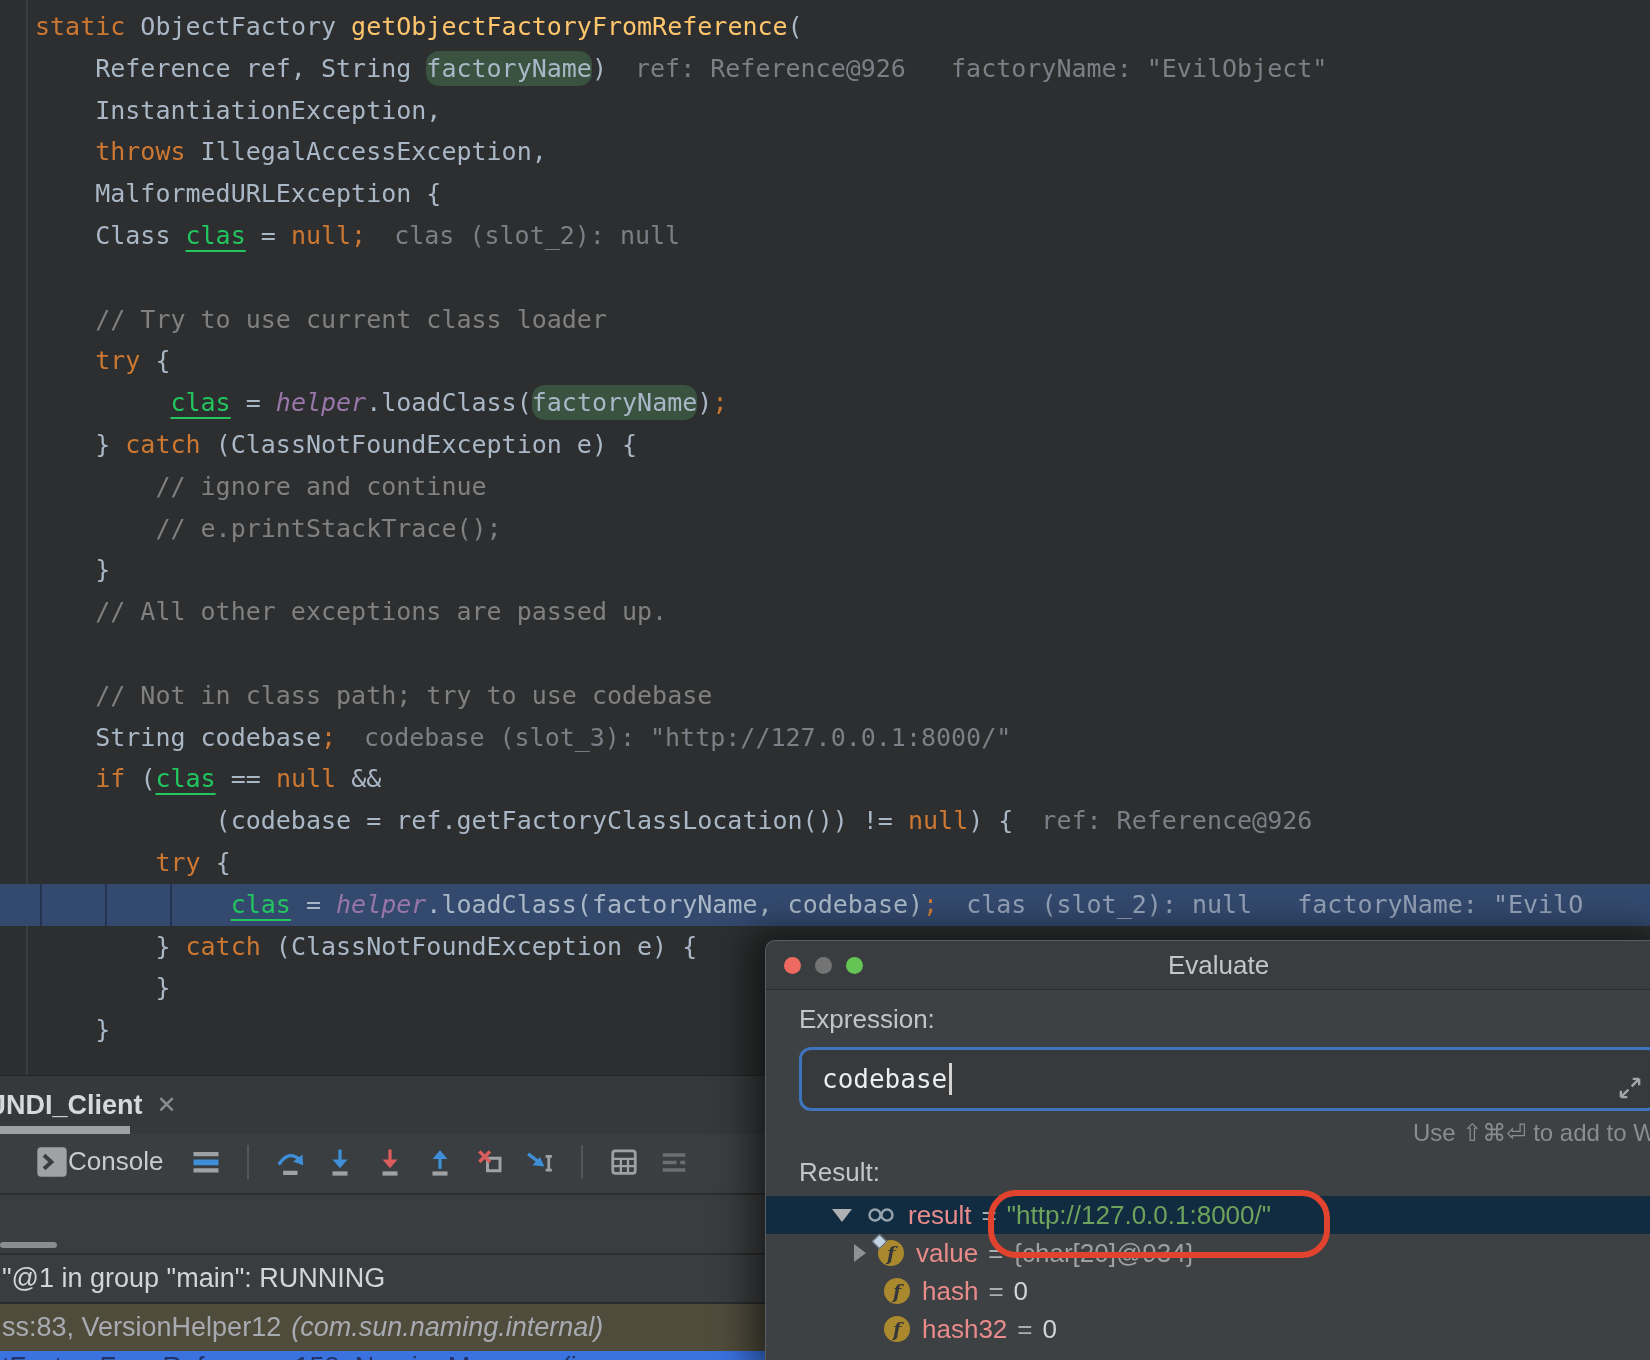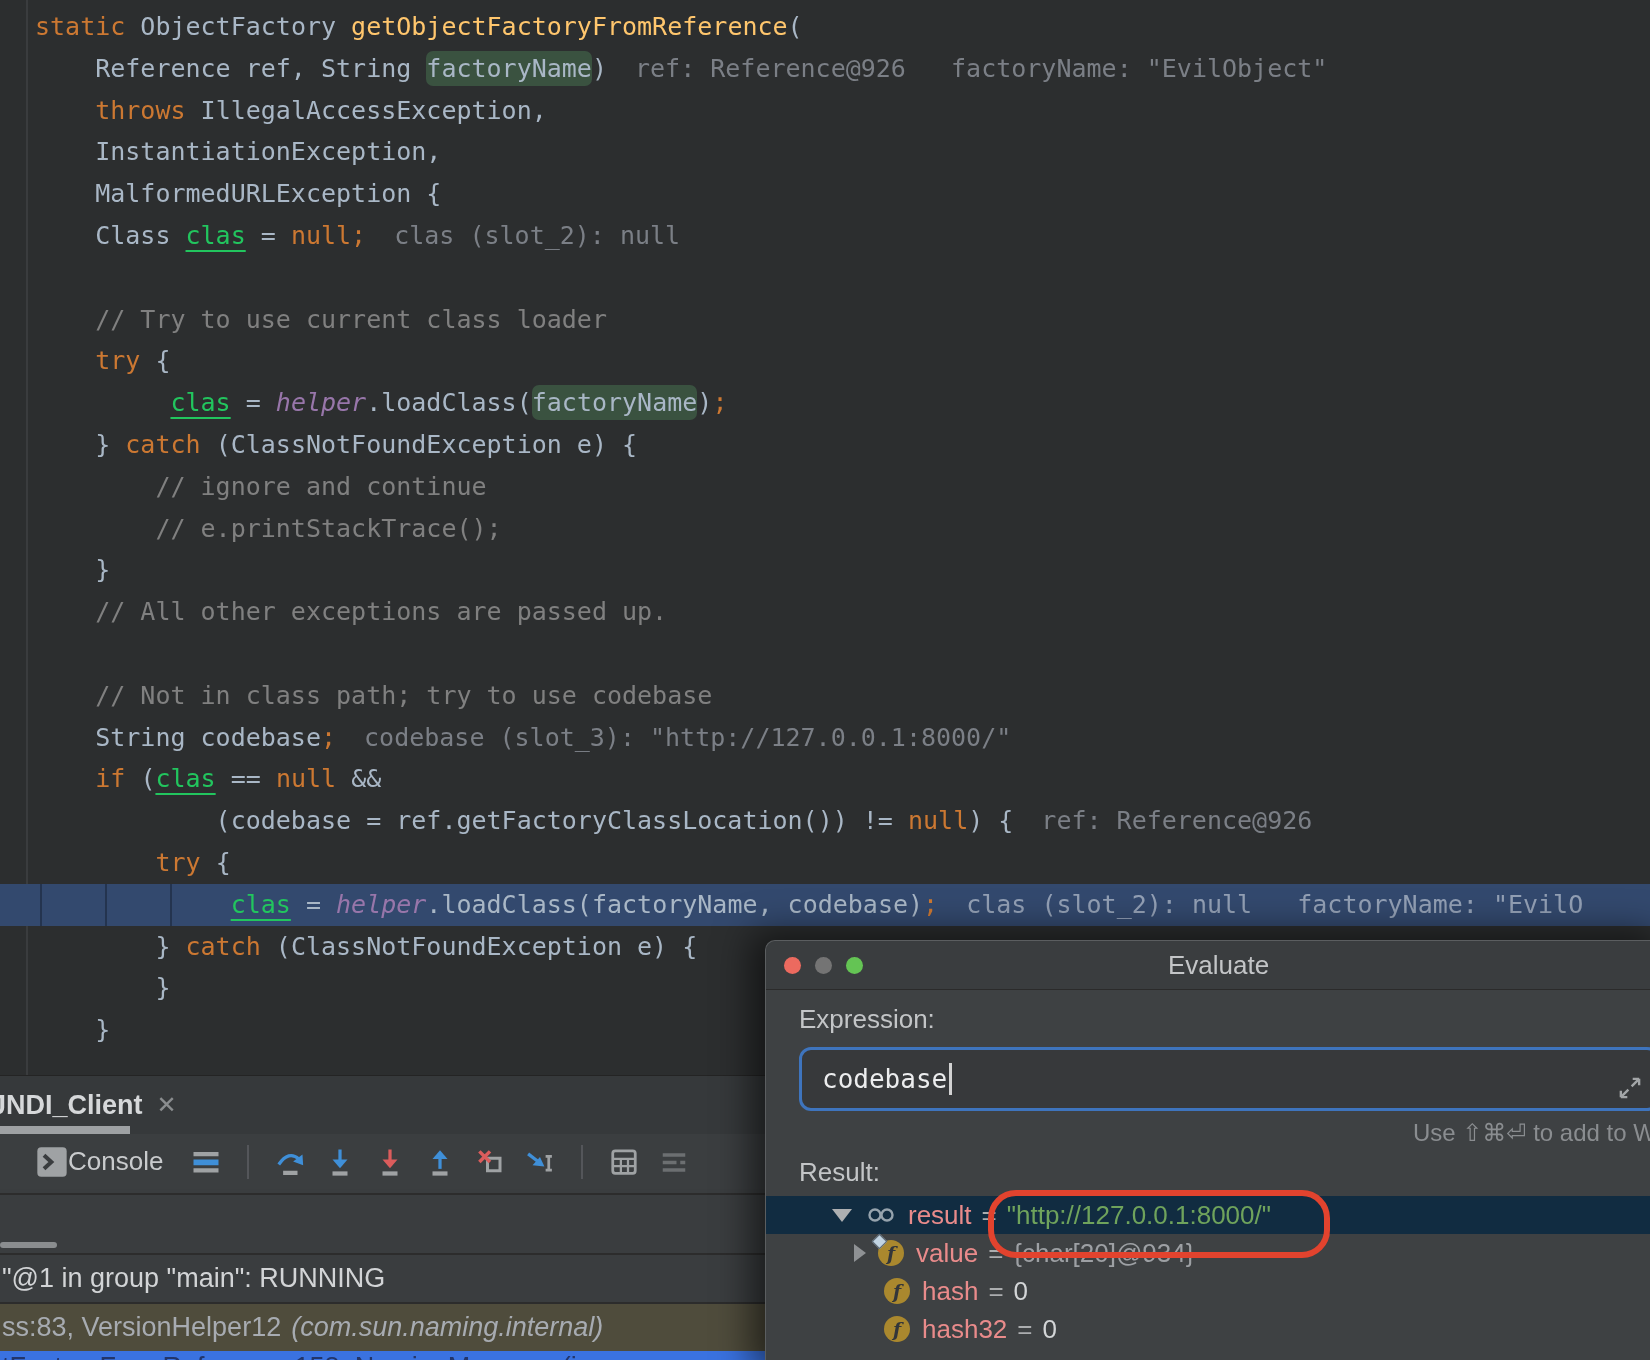--- a/index.html
+++ b/index.html
@@ -12,21 +12,21 @@
              font-family:"DejaVu Sans Mono",monospace;font-size:25px;color:#A9B7C6;padding-left:35px;}
   .code-line.hl{background:#33496E;}
   .hlguide{position:absolute;top:0;bottom:0;width:2px;background:rgba(0,0,0,.28);}
   .tk-kw{color:#CC7832;}
   .tk-def{color:#A9B7C6;}
   .tk-fn{color:#FFC66D;}
   .tk-cmt{color:#808080;}
   .tk-ptr{color:#9876AA;font-style:italic;}
   .tk-semi{color:#CC7832;}
   .tk-und{color:#22c55e;text-decoration:underline;text-decoration-thickness:2px;text-underline-offset:6px;}
-  .tk-hlg{color:#A9B7C6;background:#3A5240;border-radius:7px;padding:3px 0;}
+  .tk-hlg{color:#A9B7C6;background:#3A5240;border-radius:13px;padding:3px 0;}
   .tk-hint{color:#7B7F86;margin-left:28px;}
   .hl .tk-hint{color:#93A0B5;}
   
   .bottom-panel{position:absolute;left:0;top:1075px;right:0;bottom:0;background:#3A3D3F;border-top:1px solid #242424;}
   .tab-row{position:relative;height:58px;background:#36393B;overflow:hidden;}
   .tab{display:inline-flex;align-items:center;height:100%;padding-right:10px;cursor:default;}
   .tab-label{font-size:27px;font-weight:600;color:#D6D8DA;margin-left:-9px;}
   .tab-close{font-size:24px;color:#8A8D8F;margin-left:14px;}
   .tab-underline{position:absolute;left:0;top:50px;width:130px;height:8px;background:#9EA1A3;}
   .toolbar{position:relative;height:55px;display:flex;align-items:center;background:#3B3E40;}
@@ -83,22 +83,22 @@
 </head>
 <body>
 
 <div class="screen">
 
   <div class="editor">
     <div class="indent-guide"></div>
     <div id="code-lines">
         <div class="code-line"><span class="tk-kw">static</span><span class="tk-def"> ObjectFactory </span><span class="tk-fn">getObjectFactoryFromReference</span><span class="tk-def">(</span></div>
         <div class="code-line"><span class="tk-def">    Reference ref, String </span><span class="tk-hlg">factoryName</span><span class="tk-def">)</span><span class="tk-hint">ref: Reference@926   factoryName: "EvilObject"</span></div>
+        <div class="code-line"><span class="tk-def">    InstantiationException,</span></div>
         <div class="code-line"><span class="tk-def">    </span><span class="tk-kw">throws</span><span class="tk-def"> IllegalAccessException,</span></div>
-        <div class="code-line"><span class="tk-def">    InstantiationException,</span></div>
         <div class="code-line"><span class="tk-def">    MalformedURLException {</span></div>
         <div class="code-line"><span class="tk-def">    Class </span><span class="tk-und">clas</span><span class="tk-def"> = </span><span class="tk-kw">null</span><span class="tk-semi">;</span><span class="tk-hint">clas (slot_2): null</span></div>
         <div class="code-line"></div>
         <div class="code-line"><span class="tk-cmt">    // Try to use current class loader</span></div>
         <div class="code-line"><span class="tk-def">    </span><span class="tk-kw">try</span><span class="tk-def"> {</span></div>
         <div class="code-line"><span class="tk-def">         </span><span class="tk-und">clas</span><span class="tk-def"> = </span><span class="tk-ptr">helper</span><span class="tk-def">.loadClass(</span><span class="tk-hlg">factoryName</span><span class="tk-def">)</span><span class="tk-semi">;</span></div>
         <div class="code-line"><span class="tk-def">    } </span><span class="tk-kw">catch</span><span class="tk-def"> (ClassNotFoundException e) {</span></div>
         <div class="code-line"><span class="tk-cmt">        // ignore and continue</span></div>
         <div class="code-line"><span class="tk-cmt">        // e.printStackTrace();</span></div>
         <div class="code-line"><span class="tk-def">    }</span></div>

